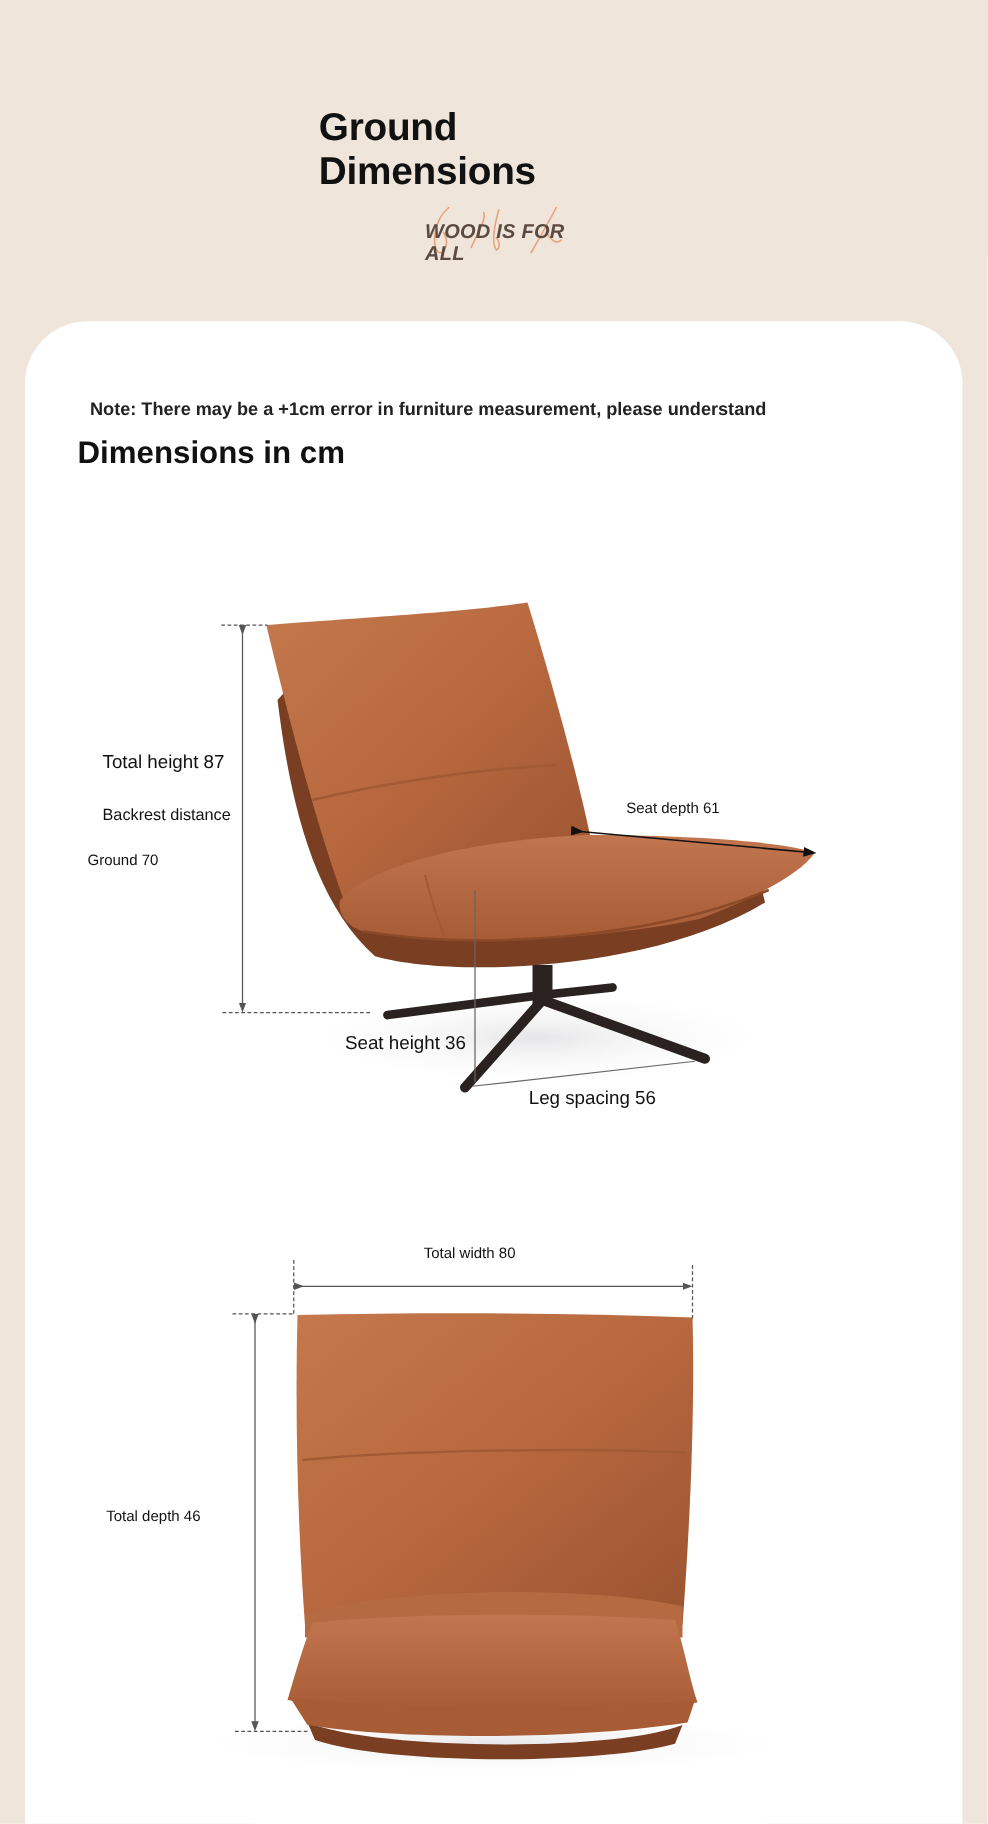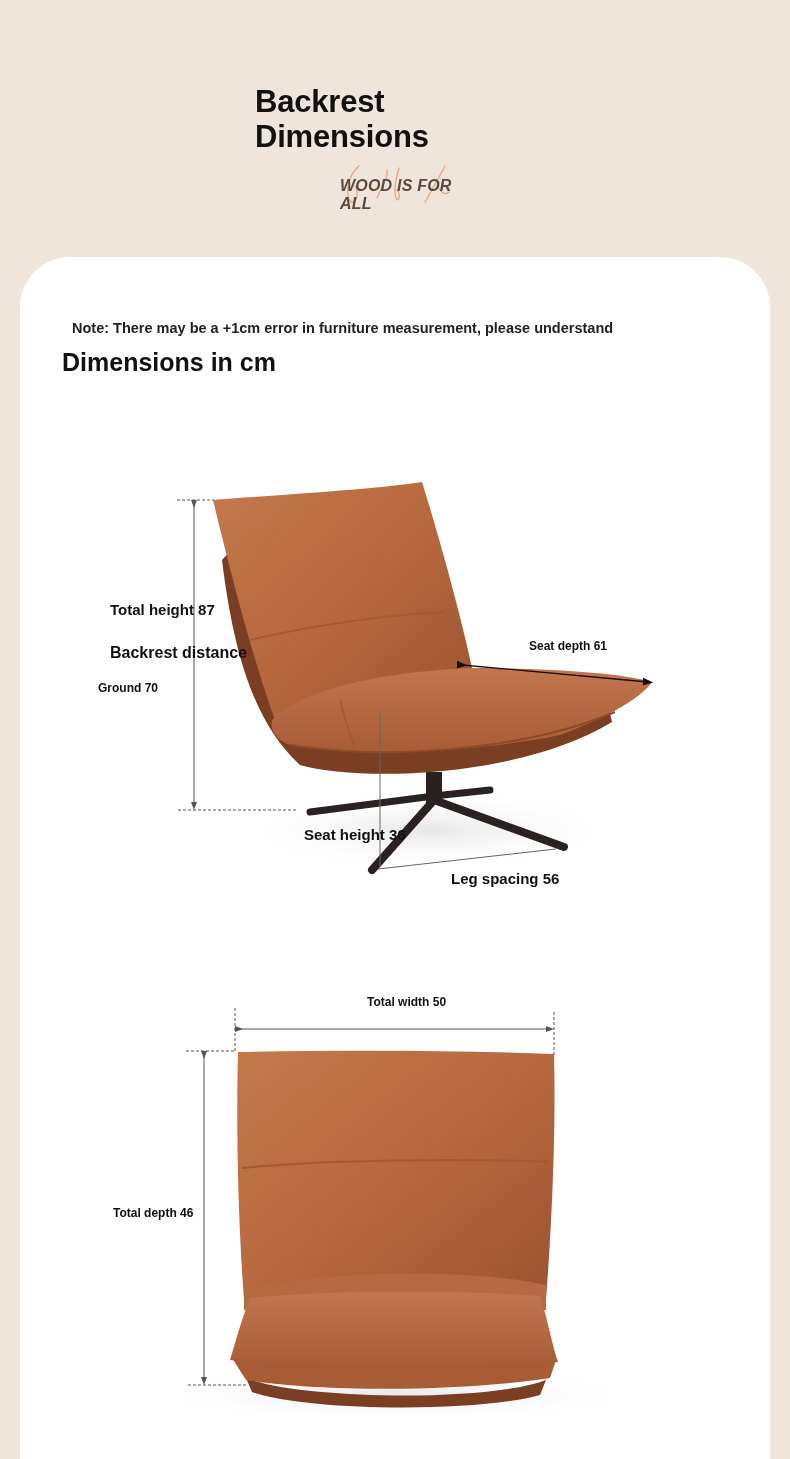--- a/index.html
+++ b/index.html
@@ -9,32 +9,32 @@
   .header-title { position: absolute; left: 255px; top: 84px; font-size: 31px; font-weight: bold; line-height: 35px; color: #111; letter-spacing: -0.2px; }
   .brand { position: absolute; left: 337px; top: 162px; width: 140px; height: 44px; }
   .brand-text { position: absolute; left: 3px; top: 15px; font-size: 16px; font-weight: bold; font-style: italic; color: #5a4a40; letter-spacing: 0.2px; }
   .brand-script { position: absolute; left: 0; top: 0; width: 140px; height: 44px; }
 
   .card { position: absolute; left: 20px; top: 257px; width: 750px; height: 1260px; background: #fff; border-radius: 50px; }
 
   .note { position: absolute; left: 62px; top: 320px; font-size: 14.5px; font-weight: bold; color: #222; margin-left: 10px; }
   .sub-title { position: absolute; left: 62px; top: 348px; font-size: 25px; font-weight: bold; color: #111; }
 
-  .lbl { position: absolute; font-weight: bold; color: #111; white-space: nowrap; margin-left: 28px; }
+  .lbl { position: absolute; font-weight: normal; color: #111; white-space: nowrap; }
   .lbl-md { font-size: 15px; }
-  .lbl-sm { font-size: 16px; }
+  .lbl-sm { font-size: 13px; }
   .lbl-lg { font-size: 12px; }
 
   svg.fig { position: absolute; left: 0; top: 0; }
 </style>
 </head>
 <body>
 
 <div class="header-title">
-  <div>Backrest</div>
+  <div>Ground</div>
   <div>Dimensions</div>
 </div>
 <div class="brand">
   <svg class="brand-script" viewBox="0 0 140 44">
     <path d="M22 4 C10 14, 8 34, 14 40 C20 42, 22 30, 18 24 M40 36 C46 22, 52 14, 50 8 M62 6 C58 20, 56 32, 60 38 C64 36, 62 30, 60 28 M88 40 C96 26, 104 12, 108 4 M100 24 C104 30, 108 34, 112 30" stroke="#e8a47a" stroke-width="1.3" fill="none" stroke-linecap="round"></path>
   </svg>
   <div class="brand-text">WOOD IS FOR ALL</div>
 </div>
 
 <div class="card"></div>
@@ -119,14 +119,14 @@
   </g>
 </svg>
 
 <div class="lbl lbl-md" style="left:82px; top:601px;">Total height 87</div>
 <div class="lbl lbl-sm" style="left:82px; top:644px;">Backrest distance</div>
 <div class="lbl lbl-lg" style="left:70px; top:681px;">Ground 70</div>
 <div class="lbl lbl-lg" style="left:501px; top:639px;">Seat depth 61</div>
 <div class="lbl lbl-md" style="left:276px; top:826px;">Seat height 36</div>
 <div class="lbl lbl-md" style="left:423px; top:870px;">Leg spacing 56</div>
 
-<div class="lbl lbl-lg" style="left:339px; top:995px;">Total width 50</div>
+<div class="lbl lbl-lg" style="left:339px; top:995px;">Total width 80</div>
 <div class="lbl lbl-lg" style="left:85px; top:1206px;">Total depth 46</div>
 
 </body></html>

